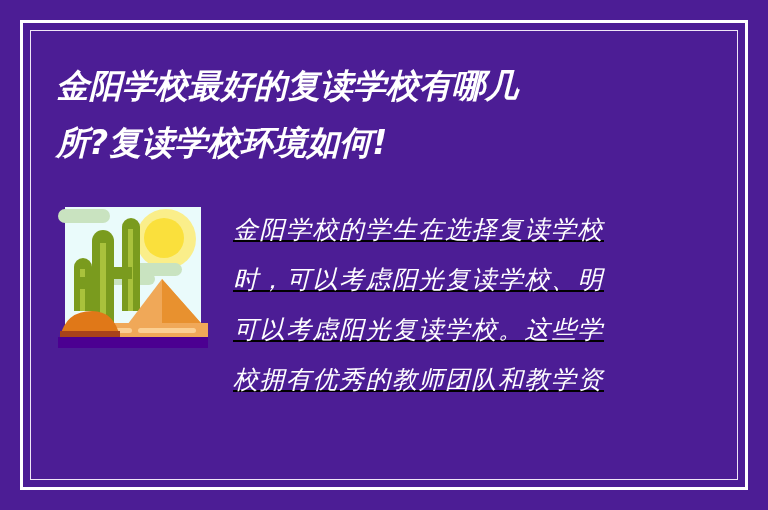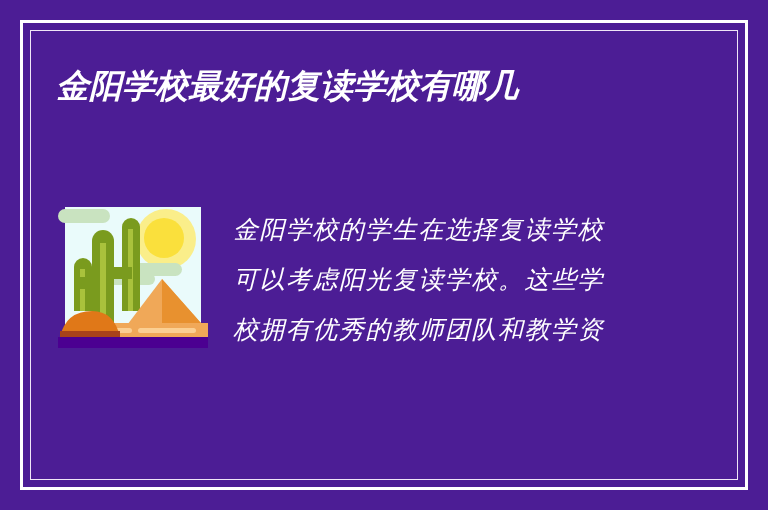--- a/index.html
+++ b/index.html
@@ -77,20 +77,21 @@
   }
 
   
   .body-copy {
     position: absolute;
     left: 233px;
     top: 205px;
     width: 420px;
     height: 262px;
     overflow: hidden;
+    text-decoration: underline;
   }
   .body-line {
     color: #FFFFFF;
     font-size: 25px;
     line-height: 50px;
     font-style: italic;
     letter-spacing: 1.5px;
     white-space: nowrap;
     font-family: "DejaVu Serif", "Liberation Serif", serif;
   }
@@ -98,20 +99,21 @@
 </head>
 <body>
 
 <div id="poster">
 
   <div class="frame-outer"></div>
   <div class="frame-inner"></div>
 
   <div class="heading">
     <div class="heading-line">金阳学校最好的复读学校有哪几</div>
+    <div class="heading-line">所?复读学校环境如何!</div>
   </div>
 
   <div class="illustration">
     <svg viewBox="0 0 150 143" xmlns="http://www.w3.org/2000/svg">
 
       <rect x="7" y="2" width="136" height="130" fill="#EAFBFB"></rect>
 
       <rect x="0" y="4" width="52" height="14" rx="7" fill="#C9E3C0"></rect>
 
       <circle cx="108" cy="34" r="30" fill="#FAEE8A"></circle>
@@ -141,17 +143,18 @@
       <rect x="80" y="123" width="58" height="5" rx="2.5" fill="#FBCF92"></rect>
 
       <path d="M2 132 q6 -26 32 -26 q22 0 28 26 z" fill="#E07818"></path>
       <path d="M2 126 h60 v8 h-60 z" fill="#A8421A"></path>
       <rect x="0" y="132" width="150" height="11" fill="#4B0091"></rect>
     </svg>
   </div>
 
   <div class="body-copy">
     <div class="body-line">金阳学校的学生在选择复读学校</div>
+    <div class="body-line">时，可以考虑阳光复读学校、明</div>
     <div class="body-line">可以考虑阳光复读学校。这些学</div>
     <div class="body-line">校拥有优秀的教师团队和教学资</div>
   </div>
 
 </div>
 
 </body></html>

